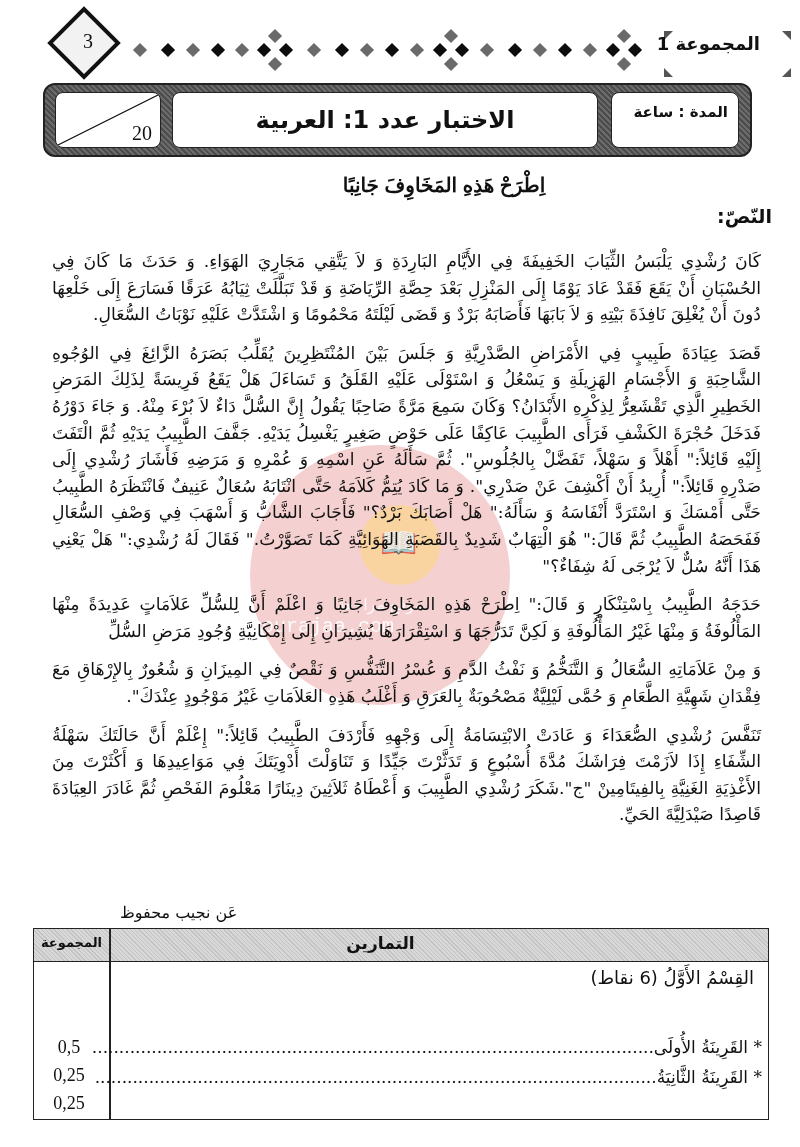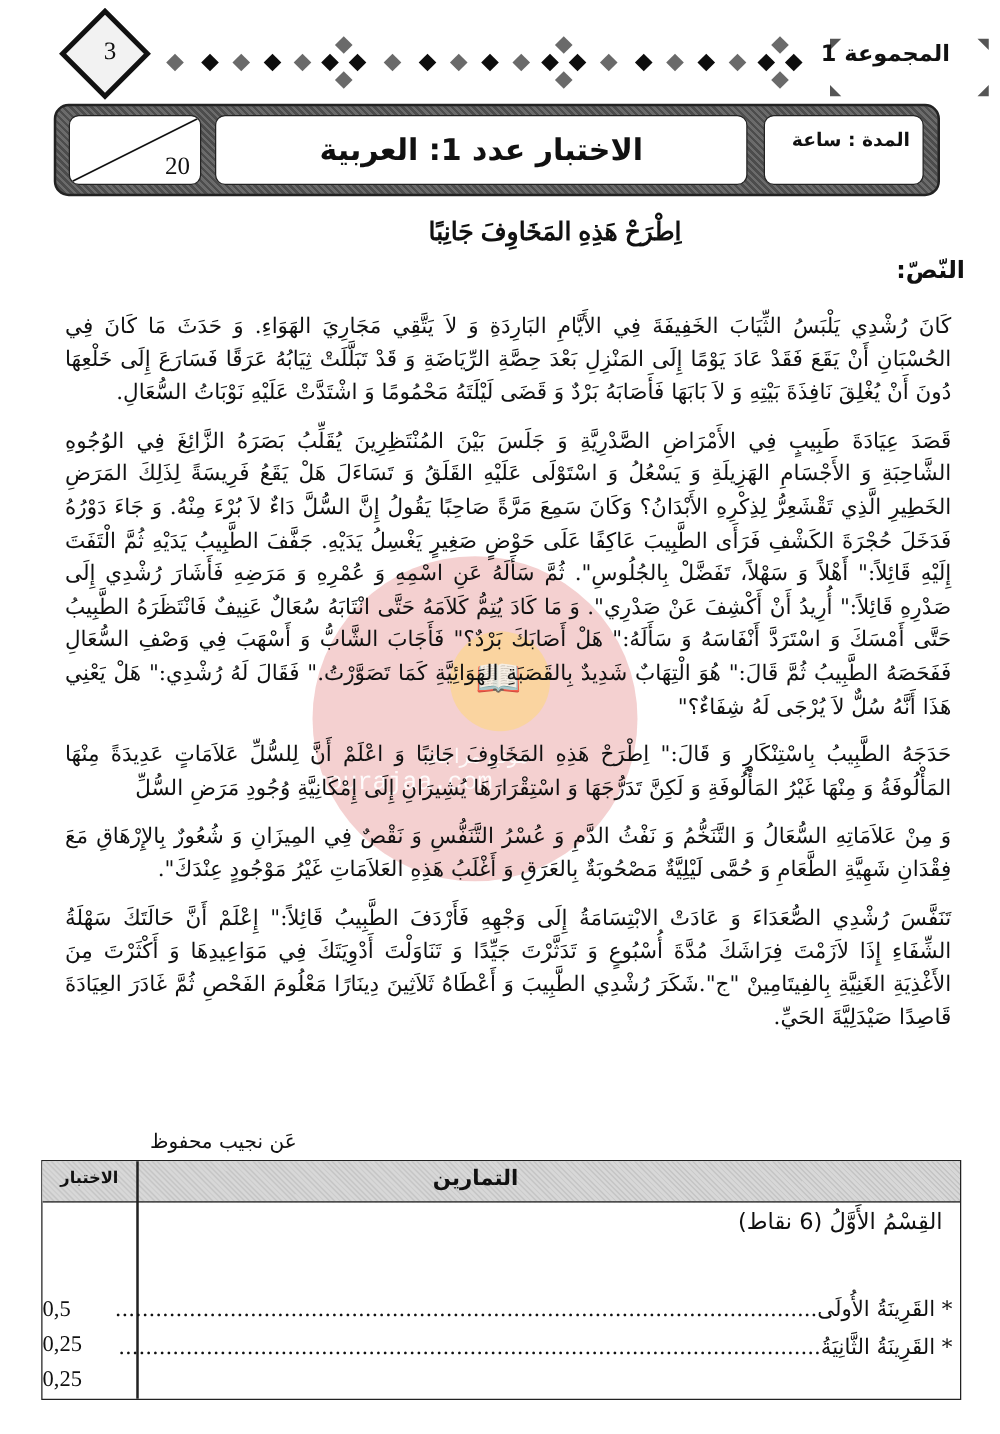--- a/index.html
+++ b/index.html
@@ -80,21 +80,21 @@
     }
     .ex-head { position: absolute; left: 0; top: 0; width: 734px; height: 32px; background: #cfcfcf;
       background-image: repeating-linear-gradient(45deg, #c3c3c3 0 1px, #d8d8d8 1px 3px);
       border-bottom: 1.5px solid #222; }
     .col-div { position: absolute; left: 75px; top: 0; width: 1.5px; height: 190px; background: #222; }
     .head-criteria { position: absolute; left: 0; width: 75px; top: 6px; text-align: center; font-family: "DejaVu Sans", sans-serif; font-weight: bold; font-size: 13px; direction: rtl; }
     .head-ex { position: absolute; left: 76px; width: 541px; top: 4px; text-align: center; font-family: "DejaVu Sans", sans-serif; font-weight: bold; font-size: 17px; direction: rtl; }
     .section-title { position: absolute; right: 14px; top: 38px; font-family: "DejaVu Sans", sans-serif; font-weight: normal; font-size: 18px; direction: rtl; }
     .question { position: absolute; right: 20px; top: 74px; font-family: "DejaVu Sans", sans-serif; font-weight: bold; font-size: 17px; direction: rtl; }
     .answer-line { position: absolute; right: 6px; font-size: 17px; direction: rtl; white-space: nowrap; }
-    .score { position: absolute; left: 0; width: 70px; text-align: left; font-family: "Liberation Serif", serif; font-size: 18px; }
+    .score { position: absolute; left: 0; width: 70px; text-align: center; font-family: "Liberation Serif", serif; font-size: 18px; }
   </style>
 </head>
 <body>
 
 <div class="abs page-num"></div>
 <div class="abs page-num-text">3</div>
 
 <div class="abs" style="left:125px; top:35px; width:550px; height:40px;">
   <span class="diamond grey" style="left:10px; top:10px;"></span>
   <span class="diamond dark" style="left:38px; top:10px;"></span>
@@ -158,21 +158,21 @@
   <p>كَانَ رُشْدِي يَلْبَسُ الثِّيَابَ الخَفِيفَةَ فِي الأَيَّامِ البَارِدَةِ وَ لاَ يَتَّقِي مَجَارِيَ الهَوَاءِ. وَ حَدَثَ مَا كَانَ فِي الحُسْبَانِ أَنْ يَقَعَ فَقَدْ عَادَ يَوْمًا إِلَى المَنْزِلِ بَعْدَ حِصَّةِ الرِّيَاضَةِ وَ قَدْ تَبَلَّلَتْ ثِيَابُهُ عَرَقًا فَسَارَعَ إِلَى خَلْعِهَا دُونَ أَنْ يُغْلِقَ نَافِذَةَ بَيْتِهِ وَ لاَ بَابَهَا فَأَصَابَهُ بَرْدٌ وَ قَضَى لَيْلَتَهُ مَحْمُومًا وَ اشْتَدَّتْ عَلَيْهِ نَوْبَاتُ السُّعَالِ.</p>
   <p>قَصَدَ عِيَادَةَ طَبِيبٍ فِي الأَمْرَاضِ الصَّدْرِيَّةِ وَ جَلَسَ بَيْنَ المُنْتَظِرِينَ يُقَلِّبُ بَصَرَهُ الزَّائِغَ فِي الوُجُوهِ الشَّاحِبَةِ وَ الأَجْسَامِ الهَزِيلَةِ وَ يَسْعُلُ وَ اسْتَوْلَى عَلَيْهِ القَلَقُ وَ تَسَاءَلَ هَلْ يَقَعُ فَرِيسَةً لِذَلِكَ المَرَضِ الخَطِيرِ الَّذِي تَقْشَعِرُّ لِذِكْرِهِ الأَبْدَانُ؟ وَكَانَ سَمِعَ مَرَّةً صَاحِبًا يَقُولُ إِنَّ السُّلَّ دَاءٌ لاَ بُرْءَ مِنْهُ. وَ جَاءَ دَوْرُهُ فَدَخَلَ حُجْرَةَ الكَشْفِ فَرَأَى الطَّبِيبَ عَاكِفًا عَلَى حَوْضٍ صَغِيرٍ يَغْسِلُ يَدَيْهِ. جَفَّفَ الطَّبِيبُ يَدَيْهِ ثُمَّ الْتَفَتَ إِلَيْهِ قَائِلاً:" أَهْلاً وَ سَهْلاً، تَفَضَّلْ بِالجُلُوسِ". ثُمَّ سَأَلَهُ عَنِ اسْمِهِ وَ عُمْرِهِ وَ مَرَضِهِ فَأَشَارَ رُشْدِي إِلَى صَدْرِهِ قَائِلاً:" أُرِيدُ أَنْ أَكْشِفَ عَنْ صَدْرِي". وَ مَا كَادَ يُتِمُّ كَلاَمَهُ حَتَّى انْتَابَهُ سُعَالٌ عَنِيفٌ فَانْتَظَرَهُ الطَّبِيبُ حَتَّى أَمْسَكَ وَ اسْتَرَدَّ أَنْفَاسَهُ وَ سَأَلَهُ:" هَلْ أَصَابَكَ بَرْدٌ؟" فَأَجَابَ الشَّابُّ وَ أَسْهَبَ فِي وَصْفِ السُّعَالِ فَفَحَصَهُ الطَّبِيبُ ثُمَّ قَالَ:" هُوَ الْتِهَابٌ شَدِيدٌ بِالقَصَبَةِ الهَوَائِيَّةِ كَمَا تَصَوَّرْتُ." فَقَالَ لَهُ رُشْدِي:" هَلْ يَعْنِي هَذَا أَنَّهُ سُلٌّ لاَ يُرْجَى لَهُ شِفَاءٌ؟"</p>
   <p>حَدَجَهُ الطَّبِيبُ بِاسْتِنْكَارٍ وَ قَالَ:" اِطْرَحْ هَذِهِ المَخَاوِفَ جَانِبًا وَ اعْلَمْ أَنَّ لِلسُّلِّ عَلاَمَاتٍ عَدِيدَةً مِنْهَا المَأْلُوفَةُ وَ مِنْهَا غَيْرُ المَأْلُوفَةِ وَ لَكِنَّ تَدَرُّجَهَا وَ اسْتِقْرَارَهَا يُشِيرَانِ إِلَى إِمْكَانِيَّةِ وُجُودِ مَرَضِ السُّلِّ</p>
   <p>وَ مِنْ عَلاَمَاتِهِ السُّعَالُ وَ التَّنَخُّمُ وَ نَفْثُ الدَّمِ وَ عُسْرُ التَّنَفُّسِ وَ نَقْصٌ فِي المِيزَانِ وَ شُعُورٌ بِالإِرْهَاقِ مَعَ فِقْدَانِ شَهِيَّةِ الطَّعَامِ وَ حُمَّى لَيْلِيَّةٌ مَصْحُوبَةٌ بِالعَرَقِ وَ أَغْلَبُ هَذِهِ العَلاَمَاتِ غَيْرُ مَوْجُودٍ عِنْدَكَ".</p>
   <p>تَنَفَّسَ رُشْدِي الصُّعَدَاءَ وَ عَادَتْ الابْتِسَامَةُ إِلَى وَجْهِهِ فَأَرْدَفَ الطَّبِيبُ قَائِلاً:" إِعْلَمْ أَنَّ حَالَتَكَ سَهْلَةُ الشِّفَاءِ إِذَا لاَزَمْتَ فِرَاشَكَ مُدَّةَ أُسْبُوعٍ وَ تَدَثَّرْتَ جَيِّدًا وَ تَنَاوَلْتَ أَدْوِيَتَكَ فِي مَوَاعِيدِهَا وَ أَكْثَرْتَ مِنَ الأَغْذِيَةِ الغَنِيَّةِ بِالفِيتَامِينْ "ج".شَكَرَ رُشْدِي الطَّبِيبَ وَ أَعْطَاهُ ثَلاَثِينَ دِينَارًا مَعْلُومَ الفَحْصِ ثُمَّ غَادَرَ العِيَادَةَ قَاصِدًا صَيْدَلِيَّةَ الحَيِّ.</p>
 </div>
 <div class="abs author">عَن نجيب محفوظ</div>
 
 <div class="abs ex-table">
   <div class="ex-head">
-    <span class="head-criteria">الاختبار</span>
+    <span class="head-criteria">المجموعة</span>
     <span class="head-ex">التمارين</span>
   </div>
   <div class="col-div"></div>
   <div class="section-title">القِسْمُ الأَوَّلُ (6 نقاط)</div>
 
   <div class="answer-line" style="top:108px;">
     <span>* القَرِينَةُ الأُولَى</span><span>........................................................................................................</span>
   </div>
   <div class="answer-line" style="top:138px;">
     <span>* القَرِينَةُ الثَّانِيَةُ</span><span>........................................................................................................</span>

